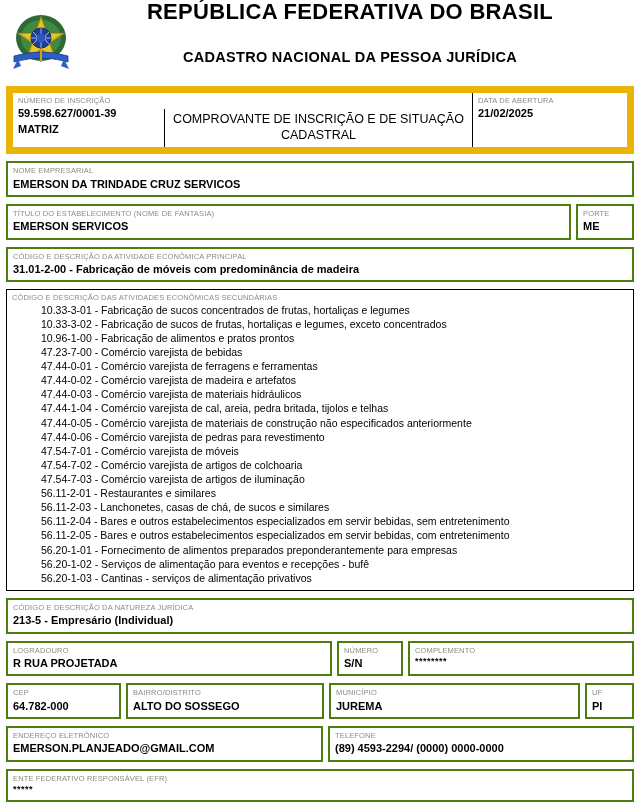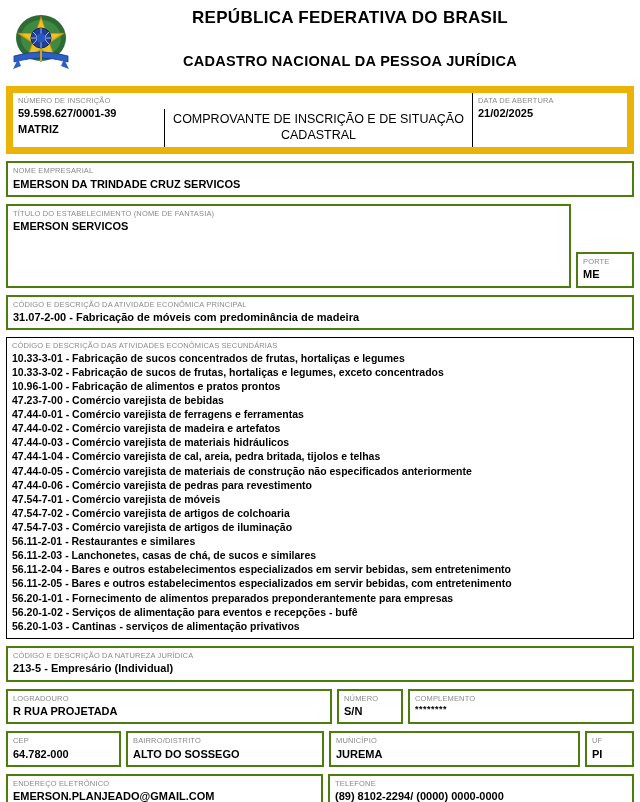--- a/index.html
+++ b/index.html
@@ -28,24 +28,23 @@
     top: 12px;
     width: 58px;
     height: 60px;
   }
   .titles {
     padding-left: 80px;
     padding-right: 20px;
     text-align: center;
   }
   .title-main {
-    font-size: 17px;
+    font-size: 22px;
     font-weight: bold;
     letter-spacing: 0.3px;
-    padding-top: 9px;
     line-height: 1.1;
   }
   .title-sub {
     font-size: 14.5px;
     font-weight: bold;
     letter-spacing: 0.3px;
     padding-top: 26px;
     line-height: 1.1;
   }
 
@@ -122,23 +121,24 @@
     padding: 3px 5px 5px 5px;
     box-sizing: border-box;
   }
   .act-list {
     margin: 0;
     padding: 0;
     list-style: none;
   }
   .act-list li {
     font-size: 10.5px;
-    font-weight: bold;
+    font-weight: normal;
     line-height: 1.345;
     white-space: nowrap;
+    margin-left: 29px;
   }
 </style>
 </head>
 <body>
 
 <div class="doc-header">
   <div class="brasao">
     <svg viewBox="0 0 58 60" width="58" height="60" aria-hidden="true">
 
       <ellipse cx="29" cy="26" rx="25" ry="23" fill="#2e6b34"></ellipse>
@@ -189,30 +189,30 @@
     <div class="lbl">NOME EMPRESARIAL</div>
     <div class="val">EMERSON DA TRINDADE CRUZ SERVICOS</div>
   </div>
 </div>
 
 <div class="row">
   <div class="box grow">
     <div class="lbl">TÍTULO DO ESTABELECIMENTO (NOME DE FANTASIA)</div>
     <div class="val">EMERSON SERVICOS</div>
   </div>
-  <div class="box" style="width:58px;flex:0 0 58px;margin-top:48px;">
+  <div class="box" style="width:58px;flex:0 0 58px;">
     <div class="lbl">PORTE</div>
     <div class="val">ME</div>
   </div>
 </div>
 
 <div class="row">
   <div class="box grow">
     <div class="lbl">CÓDIGO E DESCRIÇÃO DA ATIVIDADE ECONÔMICA PRINCIPAL</div>
-    <div class="val">31.07-2-00 - Fabricação de móveis com predominância de madeira</div>
+    <div class="val">31.01-2-00 - Fabricação de móveis com predominância de madeira</div>
   </div>
 </div>
 
 <div class="act-box">
   <div class="lbl">CÓDIGO E DESCRIÇÃO DAS ATIVIDADES ECONÔMICAS SECUNDÁRIAS</div>
   <ul class="act-list">
     <li>10.33-3-01 - Fabricação de sucos concentrados de frutas, hortaliças e legumes</li>
     <li>10.33-3-02 - Fabricação de sucos de frutas, hortaliças e legumes, exceto concentrados</li>
     <li>10.96-1-00 - Fabricação de alimentos e pratos prontos</li>
     <li>47.23-7-00 - Comércio varejista de bebidas</li>
@@ -276,21 +276,21 @@
   </div>
 </div>
 
 <div class="row">
   <div class="box" style="width:317px;flex:0 0 317px;">
     <div class="lbl">ENDEREÇO ELETRÔNICO</div>
     <div class="val">EMERSON.PLANJEADO@GMAIL.COM</div>
   </div>
   <div class="box grow">
     <div class="lbl">TELEFONE</div>
-    <div class="val">(89) 8102-2294/ (0000) 0000-0000</div>
+    <div class="val">(89) 4593-2294/ (0000) 0000-0000</div>
   </div>
 </div>
 
 <div class="row">
   <div class="box grow">
     <div class="lbl">ENTE FEDERATIVO RESPONSÁVEL (EFR)</div>
     <div class="val small-star">*****</div>
   </div>
 </div>
 

